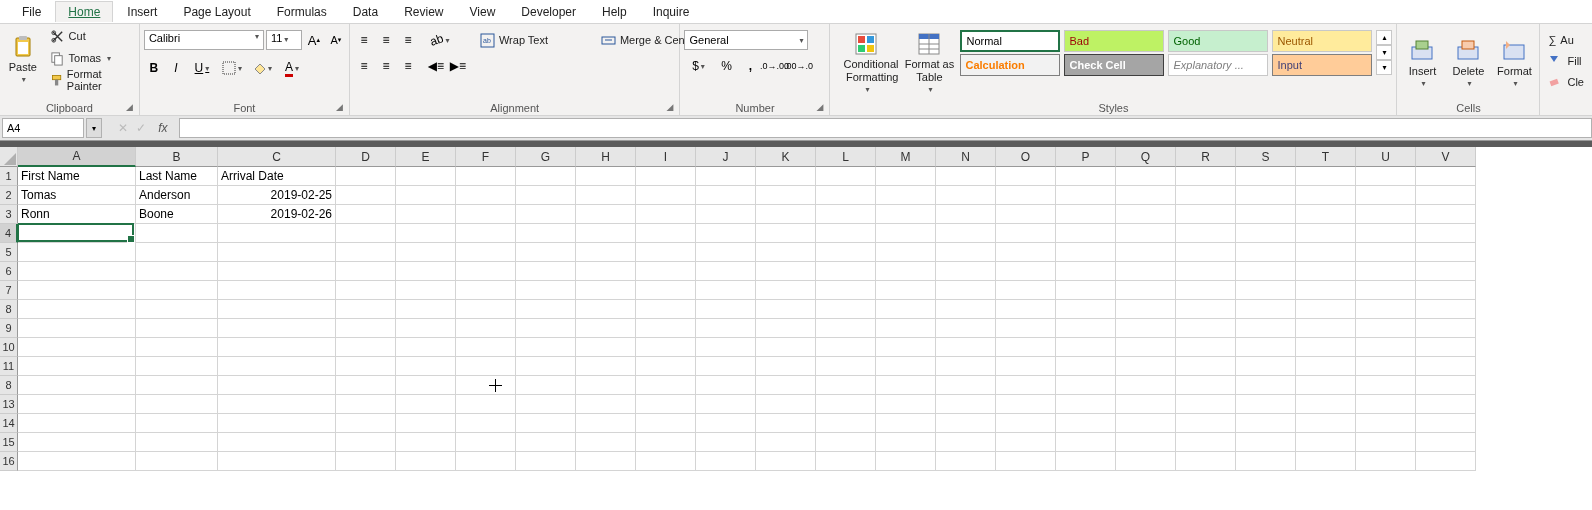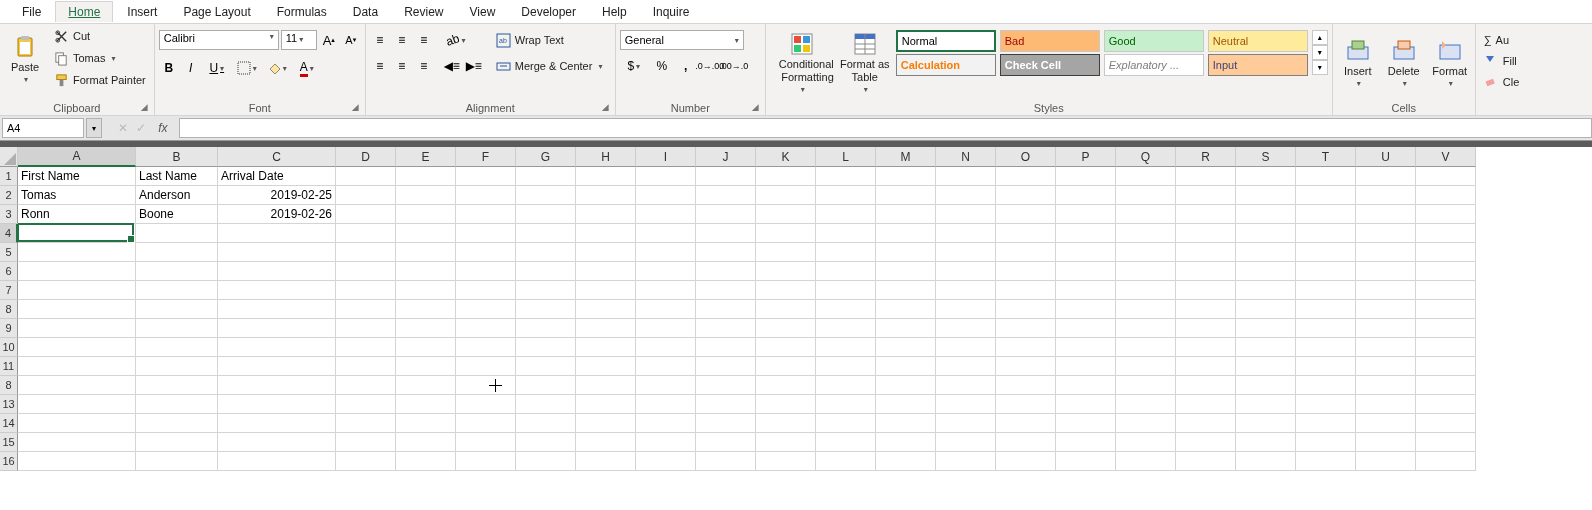--- a/index.html
+++ b/index.html
@@ -28,21 +28,21 @@
   .font-select { width: 120px; height: 20px; border: 1px solid #ababab; background: #fff; font-size: 11px; padding: 1px 18px 1px 4px; position: relative; }
   .font-size { width: 36px; height: 20px; border: 1px solid #ababab; background: #fff; font-size: 11px; padding: 1px 4px; }
   .icon-btn { width: 20px; height: 20px; display: flex; align-items: center; justify-content: center; cursor: pointer; font-size: 12px; }
   .icon-btn.wider { width: 28px; }
   
   .align-grid { display: grid; grid-template-columns: repeat(3, 20px); gap: 2px; }
   .align-cell { width: 20px; height: 20px; display: flex; align-items: center; justify-content: center; cursor: pointer; }
   
   .style-box { width: 100px; height: 22px; border: 1px solid #c8c8c8; padding: 2px 4px; font-size: 11px; display: flex; align-items: center; cursor: pointer; }
   .style-normal { background: #fff; border: 2px solid #217346; }
-  .style-bad { background: #fdba74; color: #9c0006; }
+  .style-bad { background: #bef264; color: #9c0006; }
   .style-good { background: #c6efce; color: #006100; }
   .style-neutral { background: #ffeb9c; color: #9c5700; }
   .style-calc { background: #f2f2f2; color: #fa7d00; border: 1px solid #7f7f7f; font-weight: bold; }
   .style-check { background: #a5a5a5; color: #fff; border: 1px solid #3f3f3f; font-weight: bold; }
   .style-explan { background: #fff; color: #7f7f7f; font-style: italic; }
   .style-input { background: #ffcc99; color: #3f3f76; border: 1px solid #7f7f7f; }
   
   .styles-grid { display: grid; grid-template-columns: repeat(4, 102px); gap: 2px; }
   .styles-arrows { display: flex; flex-direction: column; width: 16px; margin-left: 2px; }
   .styles-arrows div { height: 15px; border: 1px solid #c8c8c8; display: flex; align-items: center; justify-content: center; font-size: 8px; cursor: pointer; background: #fff; }
@@ -190,21 +190,21 @@
         <div class="mini-row">
           <div class="align-grid">
             <div class="align-cell">≡</div>
             <div class="align-cell">≡</div>
             <div class="align-cell">≡</div>
           </div>
           <div class="icon-btn" style="margin-left:6px">◀≡</div>
           <div class="icon-btn">▶≡</div>
         </div>
       </div>
-      <div style="display:flex;flex-direction:column;gap:6px">
+      <div style="display:flex;flex-direction:row;gap:6px">
         <div class="small-btn" style="width:115px">
           <svg width="15" height="15">
               <rect x="1" y="1" width="13" height="13" fill="none" stroke="#2b579a"></rect>
               <text x="3" y="10" font-size="7" fill="#2b579a">ab</text>
             </svg>
           <span>Wrap Text</span>
         </div>
         <div class="small-btn" style="width:115px">
           <svg width="15" height="15">
               <rect x="1" y="4" width="13" height="7" fill="none" stroke="#2b579a"></rect>

